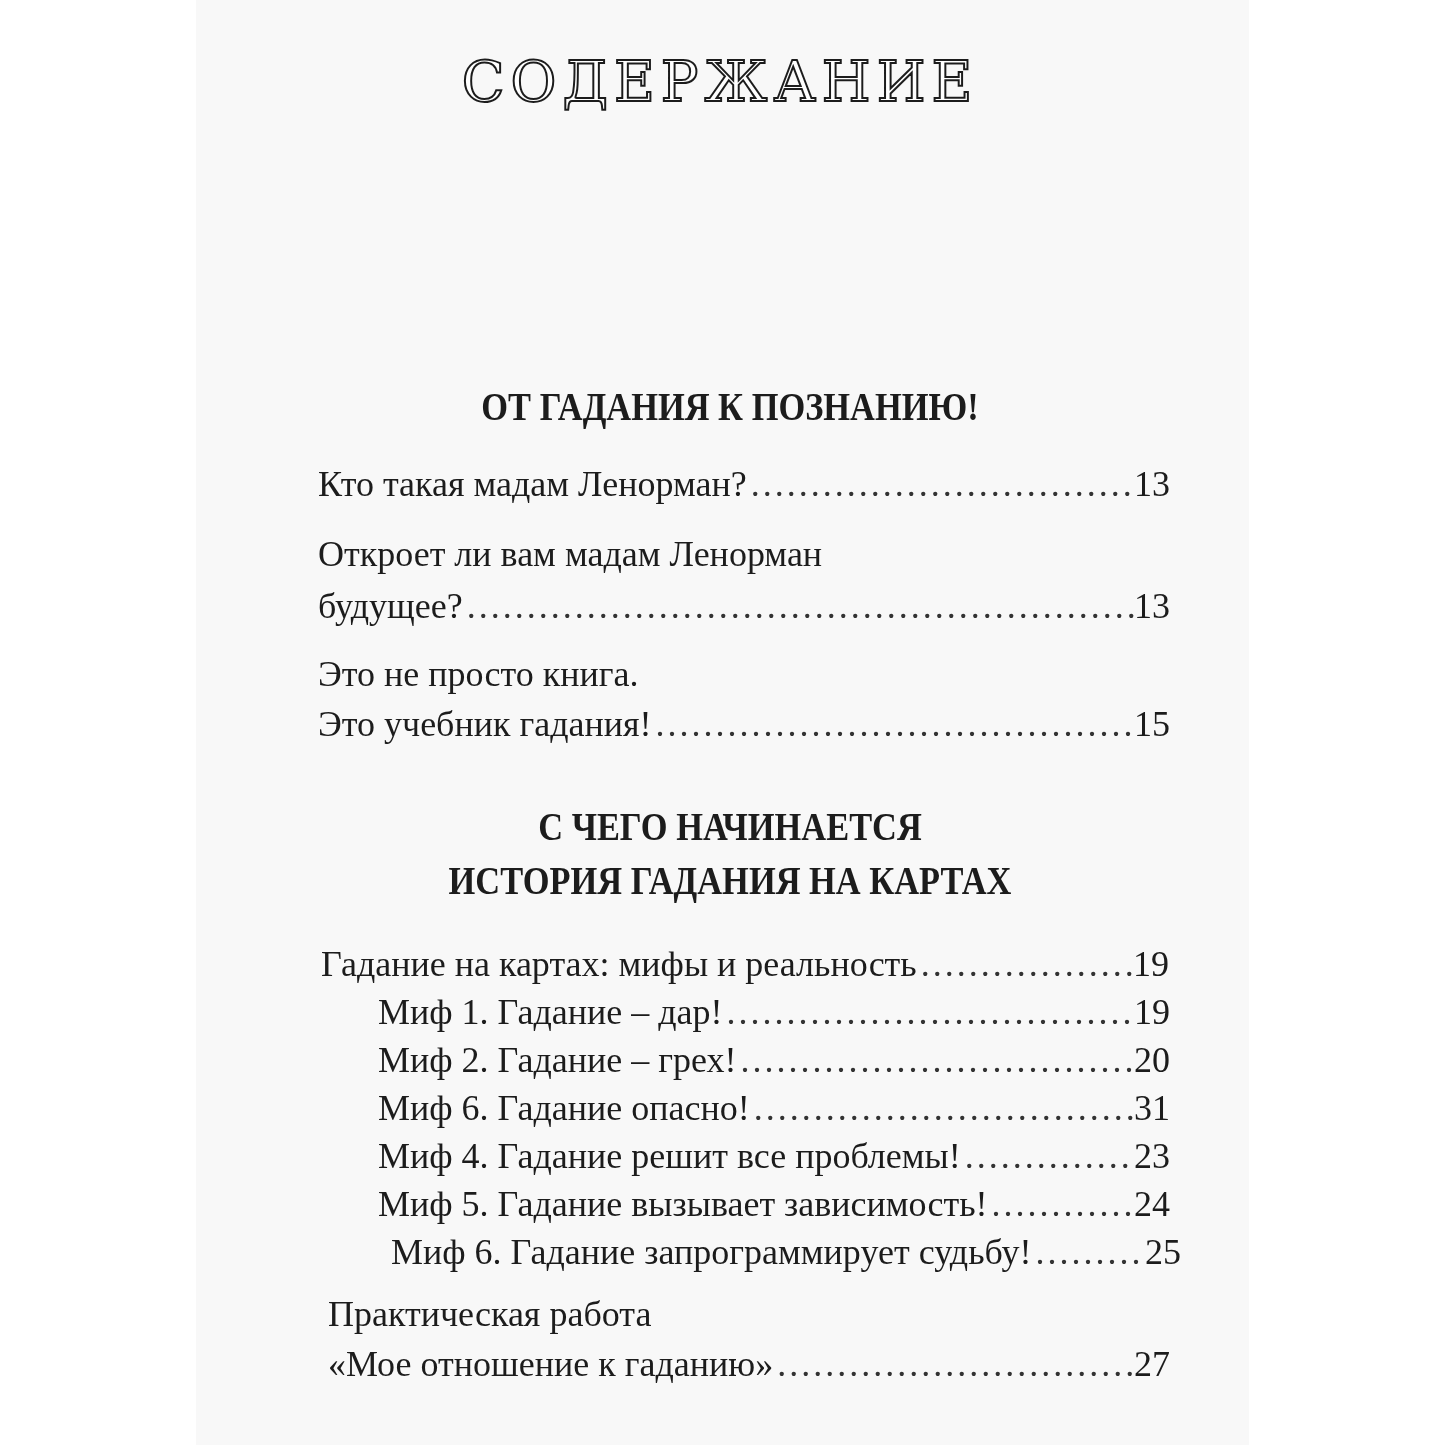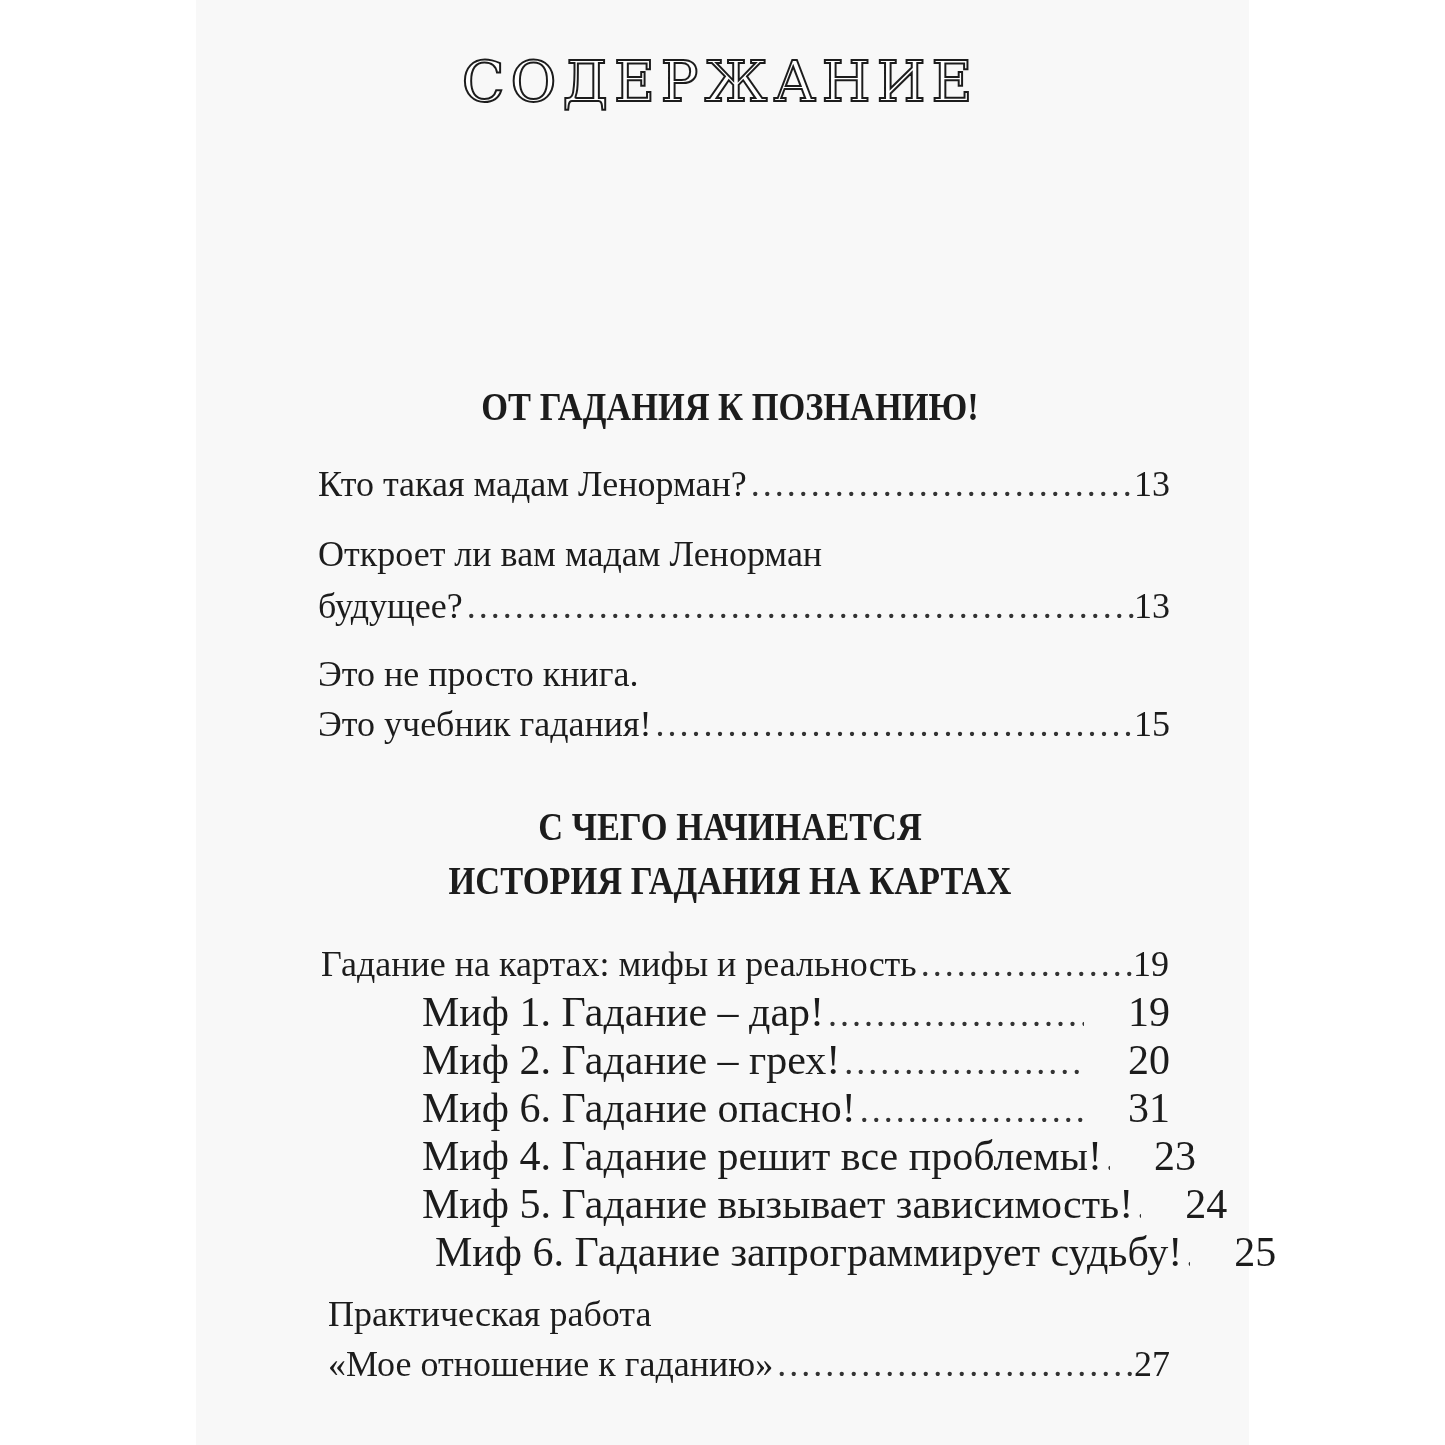--- a/index.html
+++ b/index.html
@@ -86,22 +86,21 @@
     .toc-line .dots::before {
       content: ". . . . . . . . . . . . . . . . . . . . . . . . . . . . . . . . . . . . . . . . . . . . . . . . . . . . . . . . . . . . . . . . . . . . . . . . . . . . . . . .";
       letter-spacing: -3px;
     }
     .toc-line .page-num {
       flex: 0 0 auto;
       text-align: right;
     }
     .toc-line.sub .text,
     .toc-line.sub .page-num {
-      font-size: 42px;
-      margin-left: 44px;
+      font-size: 36px;
     }
   </style>
 </head>
 <body>
 
 <div class="page"></div>
 
 <div class="content">
 
   <h1 class="title">СОДЕРЖАНИЕ</h1>

